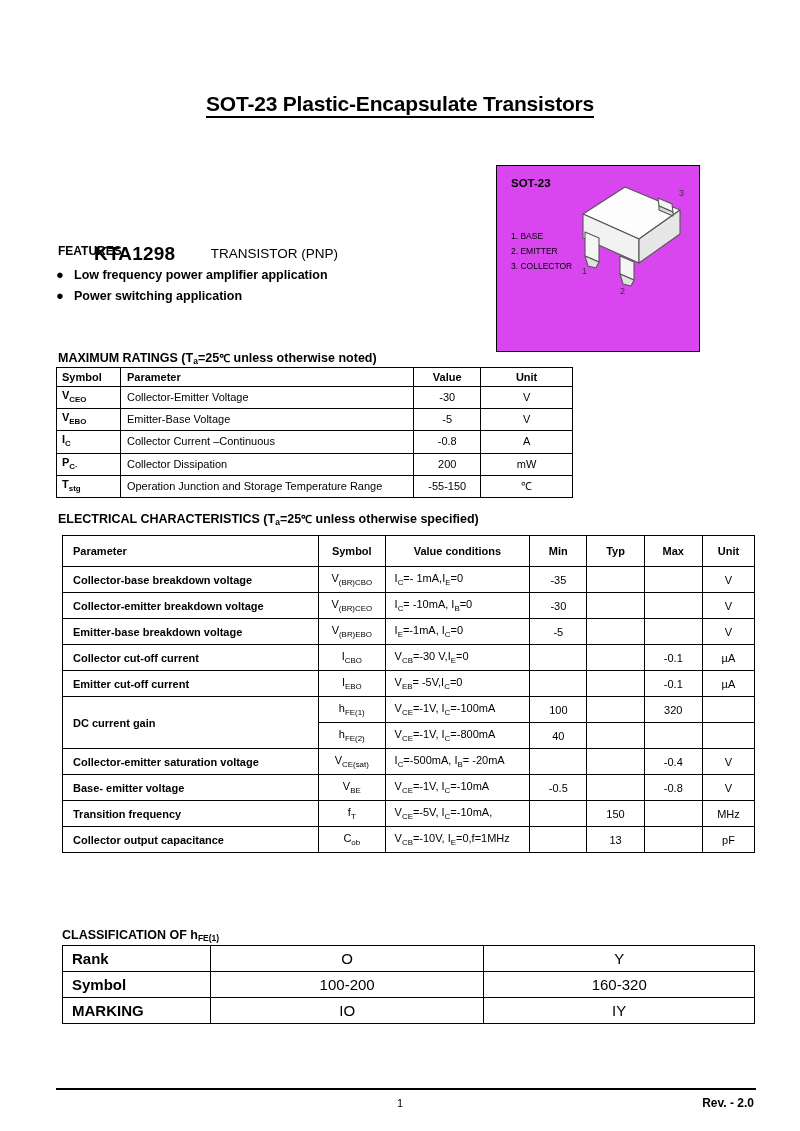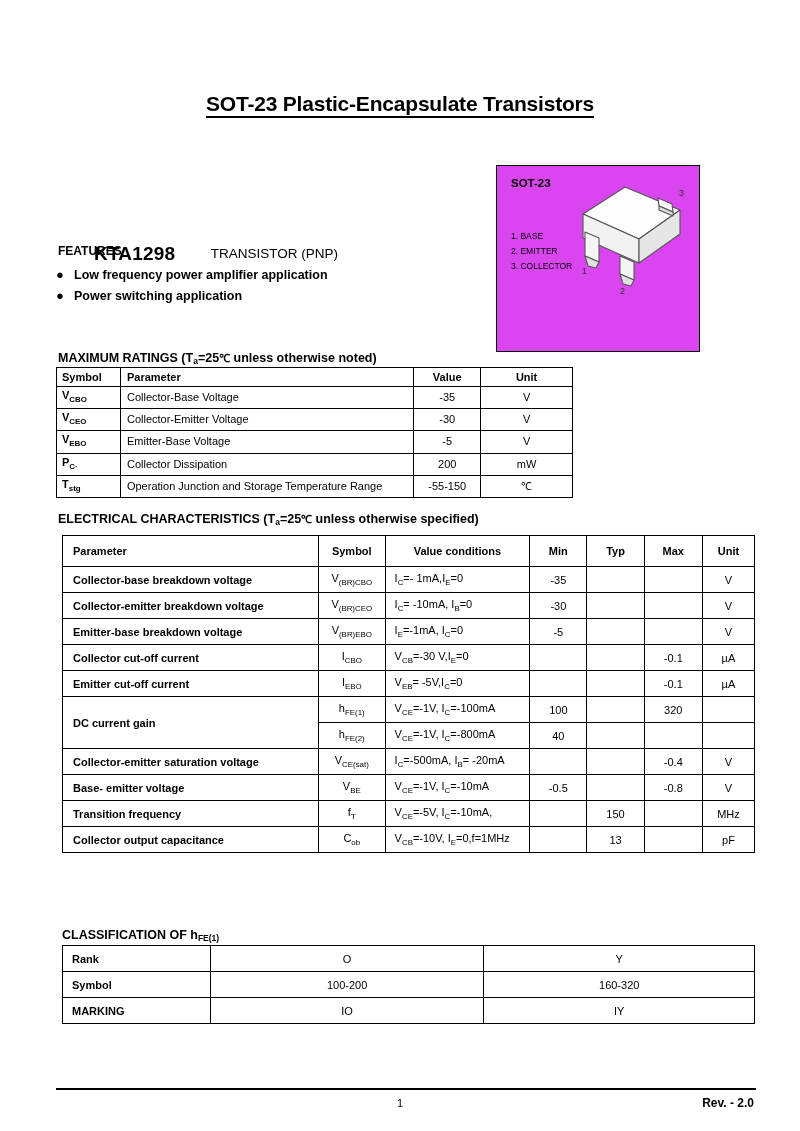--- a/index.html
+++ b/index.html
@@ -120,21 +120,21 @@
   #tbl-ec .c-min  { width: 55px;  text-align: center; }
   #tbl-ec .c-typ  { width: 55px;  text-align: center; }
   #tbl-ec .c-max  { width: 56px;  text-align: center; }
   #tbl-ec .c-unit { width: 50px;  text-align: center; }
   #tbl-ec thead td { font-weight: bold; height: 34px; text-align: center; padding-left: 0; }
   #tbl-ec .hrow td { height: 31px; }
 
   
   #tbl-cls {
     top: 945px; left: 62px; width: 693px;
-    font-size: 11px;
+    font-size: 15px;
   }
   #tbl-cls td { height: 26px; }
   #tbl-cls .c-lbl { width: 148px; text-align: left; padding-left: 9px; font-weight: bold; }
   #tbl-cls .c-v1  { width: 274px; text-align: center; }
   #tbl-cls .c-v2  { width: 271px; text-align: center; }
 
   
   .footer-rule {
     position: absolute; left: 56px; top: 1088px;
     width: 700px; height: 0;
@@ -212,36 +212,36 @@
     <thead>
       <tr>
         <td class="c-sym">Symbol</td>
         <td class="c-par">Parameter</td>
         <td class="c-val">Value</td>
         <td class="c-unit">Unit</td>
       </tr>
     </thead>
     <tbody id="mr-body">
         <tr>
-          <td class="c-sym"><span>V</span><sub>CBO</sub></td>
-          <td class="c-par">Collector-Base Voltage</td>
-          <td class="c-val">-35</td>
-          <td class="c-unit">V</td>
-        </tr>
-        <tr>
           <td class="c-sym"><span>V</span><sub>CEO</sub></td>
           <td class="c-par">Collector-Emitter Voltage</td>
           <td class="c-val">-30</td>
           <td class="c-unit">V</td>
         </tr>
         <tr>
           <td class="c-sym"><span>V</span><sub>EBO</sub></td>
           <td class="c-par">Emitter-Base Voltage</td>
           <td class="c-val">-5</td>
           <td class="c-unit">V</td>
+        </tr>
+        <tr>
+          <td class="c-sym"><span>I</span><sub>C</sub></td>
+          <td class="c-par">Collector Current –Continuous</td>
+          <td class="c-val">-0.8</td>
+          <td class="c-unit">A</td>
         </tr>
         <tr>
           <td class="c-sym"><span>P</span><sub>C·</sub></td>
           <td class="c-par">Collector Dissipation</td>
           <td class="c-val">200</td>
           <td class="c-unit">mW</td>
         </tr>
         <tr class="tall">
           <td class="c-sym"><span>T</span><sub>stg</sub></td>
           <td class="c-par">Operation Junction  and Storage Temperature Range</td>

